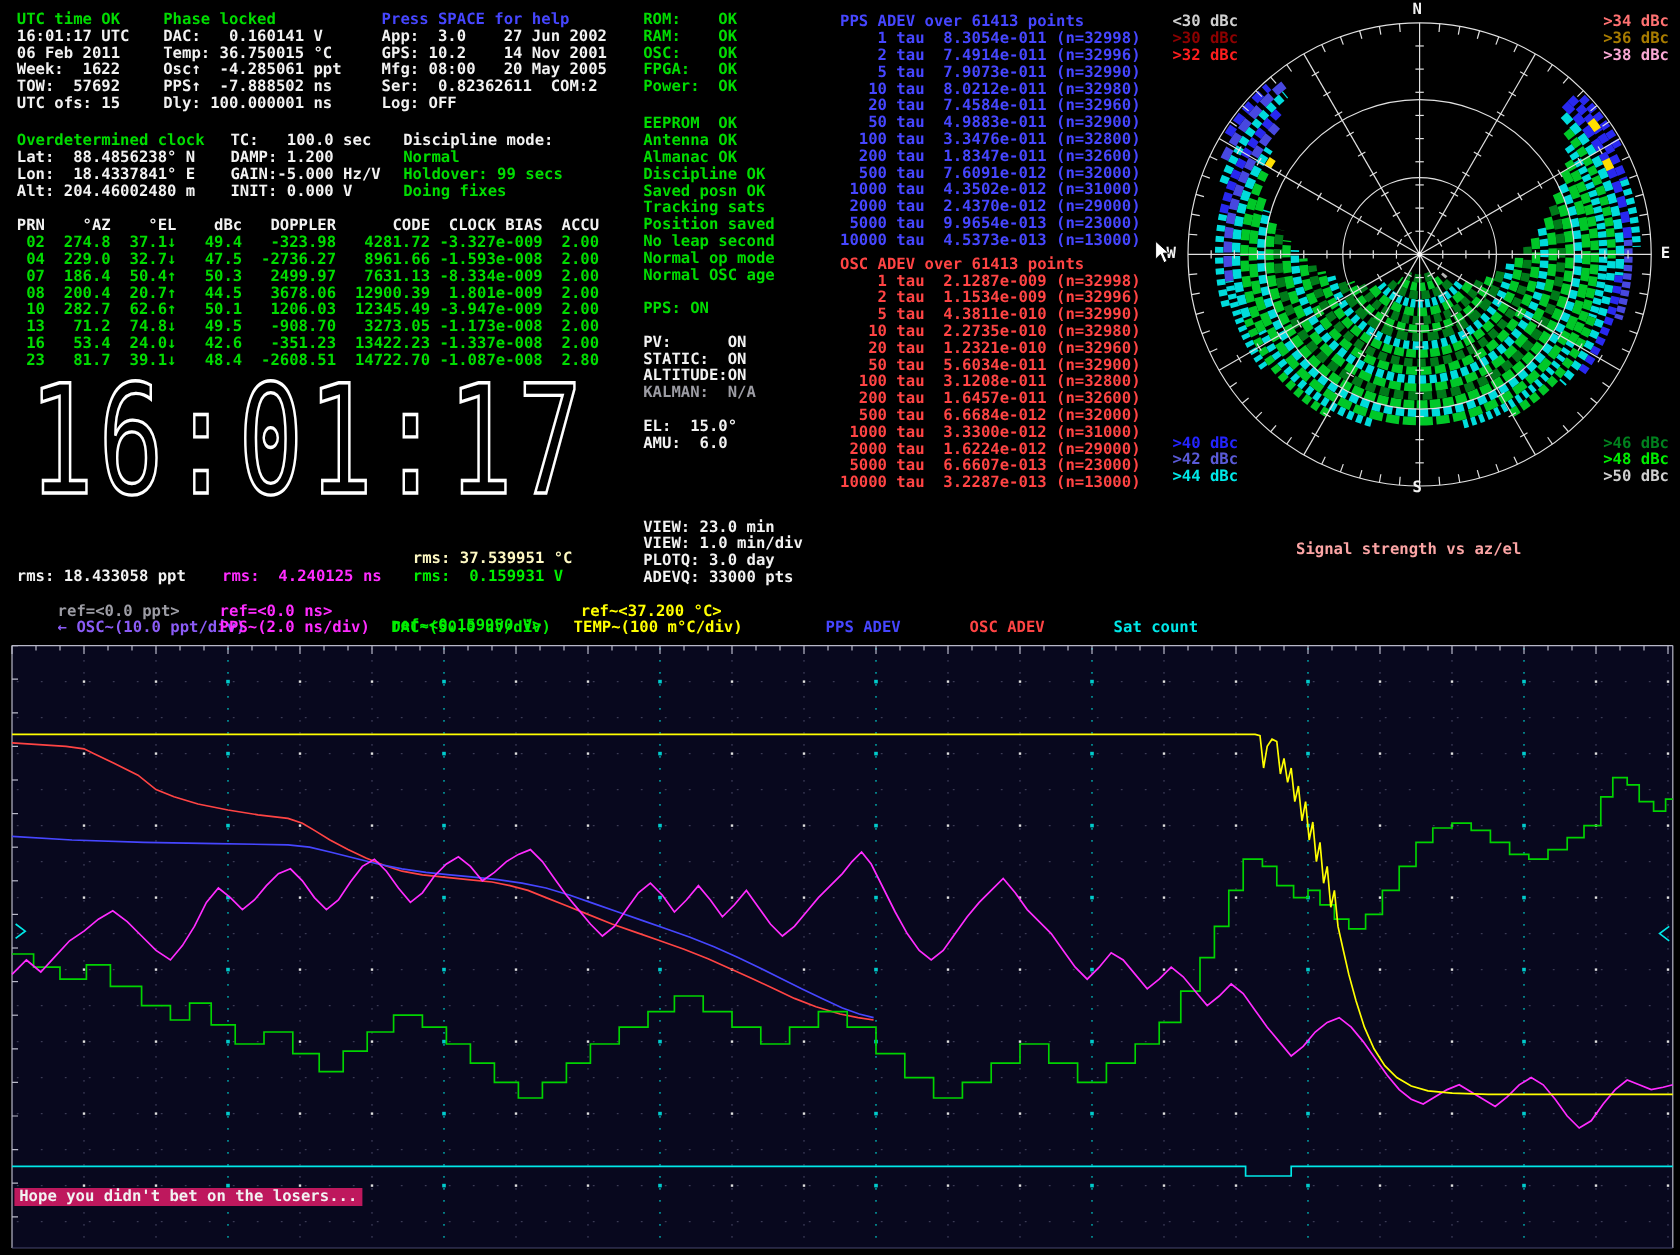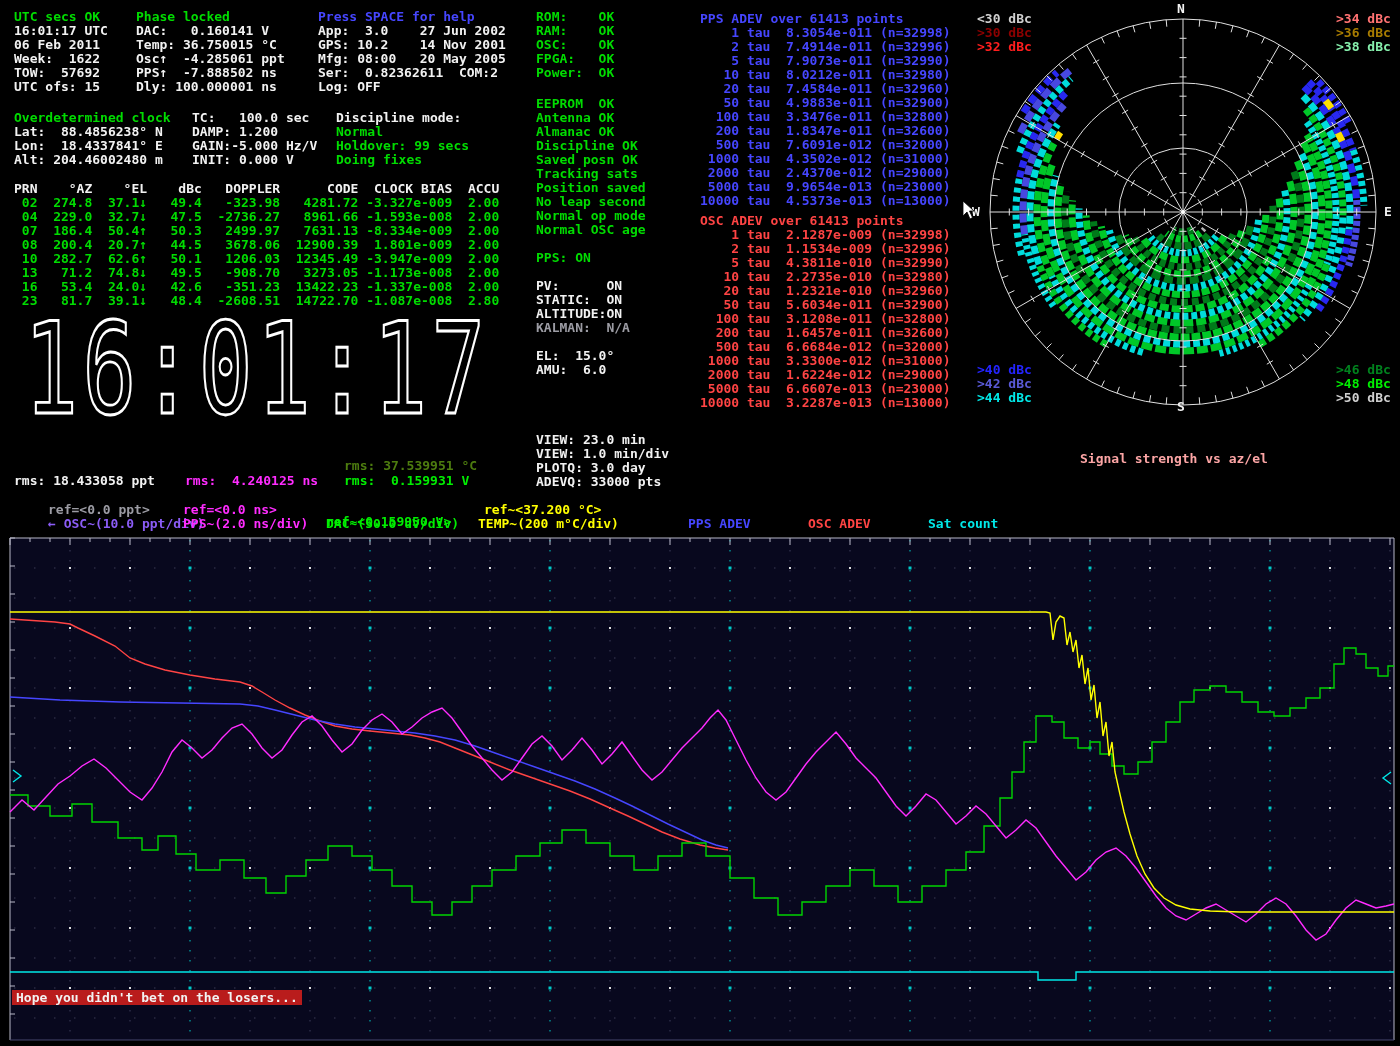--- a/index.html
+++ b/index.html
@@ -12,21 +12,21 @@
   .blk{position:absolute;font-size:13px;line-height:14px;white-space:pre;}
   .ln{height:14px;white-space:pre;}
   #sat-table,#adev-pps,#adev-osc{position:absolute;z-index:3;}
   #bigclock{position:absolute;left:24px;top:302px;z-index:3;font-size:90px;line-height:96px;
             font-weight:normal;letter-spacing:4px;color:#fff;
             transform:scaleY(1.40);transform-origin:0 0;white-space:pre;}
   @supports (-webkit-text-stroke:2px #fff){
     #bigclock{color:transparent;-webkit-text-stroke:2px #fff;}
   }
   #message{position:absolute;left:12px;top:990px;z-index:5;font-size:13px;line-height:15px;
-           color:#f2f2f2;background:#b91c1c;padding:0 4px;white-space:pre;}
+           color:#f2f2f2;background:#be185d;padding:0 4px;white-space:pre;}
   #cursor{left:962px;top:200px;z-index:9;}
 </style>
 </head>
 <body>
 
 <svg id="plot" width="1400" height="516" viewBox="0 530 1400 516">
     <g>
       <rect x="10" y="538" width="1384" height="502" fill="#08081e"></rect>
       <line x1="70" y1="540" x2="70" y2="1038" stroke="#3f3f5c" stroke-width="1" stroke-dasharray="1.5 8.5"></line>
       <line x1="130" y1="540" x2="130" y2="1038" stroke="#3f3f5c" stroke-width="1" stroke-dasharray="1.5 8.5"></line>
@@ -589,59 +589,59 @@
       <line x1="1104.4" y1="43.4" x2="1101.4" y2="37.1"></line>
       <line x1="1119.4" y1="37.2" x2="1117.0" y2="30.6"></line>
       <line x1="1134.9" y1="32.3" x2="1133.0" y2="25.6"></line>
       <line x1="1150.7" y1="28.8" x2="1149.5" y2="21.9"></line>
       <line x1="1166.8" y1="26.7" x2="1166.2" y2="19.7"></line>
       <circle cx="1183" cy="212" r="2" fill="#fff" stroke="none"></circle>
     </g>
   </svg>
 
 <div id="blocks">
-    <div class="blk" style="left: 14px; top: 10px; color: rgb(0, 220, 0);"><div class="ln">UTC secs OK</div></div>
+    <div class="blk" style="left: 14px; top: 10px; color: rgb(0, 220, 0);"><div class="ln">UTC time OK</div></div>
     <div class="blk" style="left: 14px; top: 24px; color: rgb(242, 242, 242);"><div class="ln">16:01:17 UTC</div><div class="ln">06 Feb 2011</div><div class="ln">Week:  1622</div><div class="ln">TOW:  57692</div><div class="ln">UTC ofs: 15</div></div>
     <div class="blk" style="left: 136px; top: 10px; color: rgb(0, 220, 0);"><div class="ln">Phase locked</div></div>
     <div class="blk" style="left: 136px; top: 24px; color: rgb(242, 242, 242);"><div class="ln">DAC:   0.160141 V</div><div class="ln">Temp: 36.750015 °C</div><div class="ln">Osc↑  -4.285061 ppt</div><div class="ln">PPS↑  -7.888502 ns</div><div class="ln">Dly: 100.000001 ns</div></div>
     <div class="blk" style="left: 318px; top: 10px; color: rgb(70, 70, 255);"><div class="ln">Press SPACE for help</div></div>
     <div class="blk" style="left: 318px; top: 24px; color: rgb(242, 242, 242);"><div class="ln">App:  3.0    27 Jun 2002</div><div class="ln">GPS: 10.2    14 Nov 2001</div><div class="ln">Mfg: 08:00   20 May 2005</div><div class="ln">Ser:  0.82362611  COM:2</div><div class="ln">Log: OFF</div></div>
     <div class="blk" style="left: 536px; top: 10px; color: rgb(0, 220, 0);"><div class="ln">ROM:    OK</div><div class="ln">RAM:    OK</div><div class="ln">OSC:    OK</div><div class="ln">FPGA:   OK</div><div class="ln">Power:  OK</div></div>
     <div class="blk" style="left: 14px; top: 111px; color: rgb(0, 220, 0);"><div class="ln">Overdetermined clock</div></div>
     <div class="blk" style="left: 14px; top: 125px; color: rgb(242, 242, 242);"><div class="ln">Lat:  88.4856238° N</div><div class="ln">Lon:  18.4337841° E</div><div class="ln">Alt: 204.46002480 m</div></div>
     <div class="blk" style="left: 192px; top: 111px; color: rgb(242, 242, 242);"><div class="ln">TC:   100.0 sec</div><div class="ln">DAMP: 1.200</div><div class="ln">GAIN:-5.000 Hz/V</div><div class="ln">INIT: 0.000 V</div></div>
     <div class="blk" style="left: 336px; top: 111px; color: rgb(242, 242, 242);"><div class="ln">Discipline mode:</div></div>
     <div class="blk" style="left: 336px; top: 125px; color: rgb(0, 220, 0);"><div class="ln">Normal</div><div class="ln">Holdover: 99 secs</div><div class="ln">Doing fixes</div></div>
     <div class="blk" style="left: 536px; top: 97px; color: rgb(0, 220, 0);"><div class="ln">EEPROM  OK</div><div class="ln">Antenna OK</div><div class="ln">Almanac OK</div><div class="ln">Discipline OK</div><div class="ln">Saved posn OK</div><div class="ln">Tracking sats</div><div class="ln">Position saved</div><div class="ln">No leap second</div><div class="ln">Normal op mode</div><div class="ln">Normal OSC age</div></div>
     <div class="blk" style="left: 536px; top: 251px; color: rgb(0, 220, 0);"><div class="ln">PPS: ON</div></div>
     <div class="blk" style="left: 536px; top: 279px; color: rgb(242, 242, 242);"><div class="ln">PV:      ON</div><div class="ln">STATIC:  ON</div><div class="ln">ALTITUDE:ON</div></div>
     <div class="blk" style="left: 536px; top: 321px; color: rgb(156, 156, 164);"><div class="ln">KALMAN:  N/A</div></div>
     <div class="blk" style="left: 536px; top: 349px; color: rgb(242, 242, 242);"><div class="ln">EL:  15.0°</div><div class="ln">AMU:  6.0</div></div>
     <div class="blk" style="left: 536px; top: 433px; color: rgb(242, 242, 242);"><div class="ln">VIEW: 23.0 min</div><div class="ln">VIEW: 1.0 min/div</div><div class="ln">PLOTQ: 3.0 day</div><div class="ln">ADEVQ: 33000 pts</div></div>
-    <div class="blk" style="left: 344px; top: 459px; color: #4d7c0f;"><div class="ln">rms: 37.539951 °C</div></div>
+    <div class="blk" style="left: 344px; top: 459px; color: #fef9c3;"><div class="ln">rms: 37.539951 °C</div></div>
     <div class="blk" style="left: 14px; top: 474px; color: rgb(242, 242, 242);"><div class="ln">rms: 18.433058 ppt</div></div>
     <div class="blk" style="left: 185px; top: 474px; color: rgb(255, 44, 255);"><div class="ln">rms:  4.240125 ns</div></div>
     <div class="blk" style="left: 344px; top: 474px; color: rgb(0, 238, 0);"><div class="ln">rms:  0.159931 V</div></div>
     <div class="blk" style="left: 48px; top: 503px; color: rgb(156, 156, 164);"><div class="ln">ref=&lt;0.0 ppt&gt;</div></div>
     <div class="blk" style="left: 183px; top: 503px; color: rgb(255, 44, 255);"><div class="ln">ref=&lt;0.0 ns&gt;</div></div>
     <div class="blk" style="left: 326px; top: 503px; color: rgb(0, 238, 0); margin-top: 12px;"><div class="ln">ref~&lt;0.159950 V&gt;</div></div>
     <div class="blk" style="left: 484px; top: 503px; color: rgb(255, 255, 0);"><div class="ln">ref~&lt;37.200 °C&gt;</div></div>
     <div class="blk" style="left: 8px; top: 517px; color: #8b5cf6; margin-left: 40px;"><div class="ln">← OSC~(10.0 ppt/div)</div></div>
     <div class="blk" style="left: 183px; top: 517px; color: rgb(255, 44, 255);"><div class="ln">PPS~(2.0 ns/div)</div></div>
     <div class="blk" style="left: 326px; top: 517px; color: rgb(0, 238, 0); text-align: right;"><div class="ln">DAC~(50.0 uV/div)</div></div>
-    <div class="blk" style="left: 478px; top: 517px; color: rgb(255, 255, 0);"><div class="ln">TEMP~(200 m°C/div)</div></div>
+    <div class="blk" style="left: 478px; top: 517px; color: rgb(255, 255, 0);"><div class="ln">TEMP~(100 m°C/div)</div></div>
     <div class="blk" style="left: 688px; top: 517px; color: rgb(70, 70, 255);"><div class="ln">PPS ADEV</div></div>
     <div class="blk" style="left: 808px; top: 517px; color: rgb(255, 68, 68);"><div class="ln">OSC ADEV</div></div>
     <div class="blk" style="left: 928px; top: 517px; color: rgb(0, 232, 232);"><div class="ln">Sat count</div></div>
     <div class="blk" style="left: 977px; top: 12px; color: rgb(207, 207, 207);"><div class="ln">&lt;30 dBc</div></div>
     <div class="blk" style="left: 977px; top: 26px; color: rgb(142, 0, 0);"><div class="ln">&gt;30 dBc</div></div>
     <div class="blk" style="left: 977px; top: 40px; color: rgb(255, 30, 30);"><div class="ln">&gt;32 dBc</div></div>
     <div class="blk" style="left: 1336px; top: 12px; color: rgb(255, 114, 114);"><div class="ln">&gt;34 dBc</div></div>
     <div class="blk" style="left: 1336px; top: 26px; color: rgb(168, 124, 0);"><div class="ln">&gt;36 dBc</div></div>
-    <div class="blk" style="left: 1336px; top: 40px; color: #86efac;"><div class="ln">&gt;38 dBc</div></div>
+    <div class="blk" style="left: 1336px; top: 40px; color: #f9a8d4;"><div class="ln">&gt;38 dBc</div></div>
     <div class="blk" style="left: 977px; top: 363px; color: rgb(36, 36, 255);"><div class="ln">&gt;40 dBc</div></div>
     <div class="blk" style="left: 977px; top: 377px; color: rgb(90, 90, 216);"><div class="ln">&gt;42 dBc</div></div>
     <div class="blk" style="left: 977px; top: 391px; color: rgb(0, 232, 232);"><div class="ln">&gt;44 dBc</div></div>
     <div class="blk" style="left: 1336px; top: 363px; color: rgb(0, 130, 30);"><div class="ln">&gt;46 dBc</div></div>
     <div class="blk" style="left: 1336px; top: 377px; color: rgb(0, 238, 0);"><div class="ln">&gt;48 dBc</div></div>
     <div class="blk" style="left: 1336px; top: 391px; color: rgb(207, 207, 207);"><div class="ln">&gt;50 dBc</div></div>
     <div class="blk" style="left: 1177px; top: 2px; color: rgb(242, 242, 242);"><div class="ln">N</div></div>
     <div class="blk" style="left: 1177px; top: 400px; color: rgb(242, 242, 242);"><div class="ln">S</div></div>
     <div class="blk" style="left: 972px; top: 205px; color: rgb(242, 242, 242);"><div class="ln">W</div></div>
     <div class="blk" style="left: 1384px; top: 205px; color: rgb(242, 242, 242);"><div class="ln">E</div></div>

